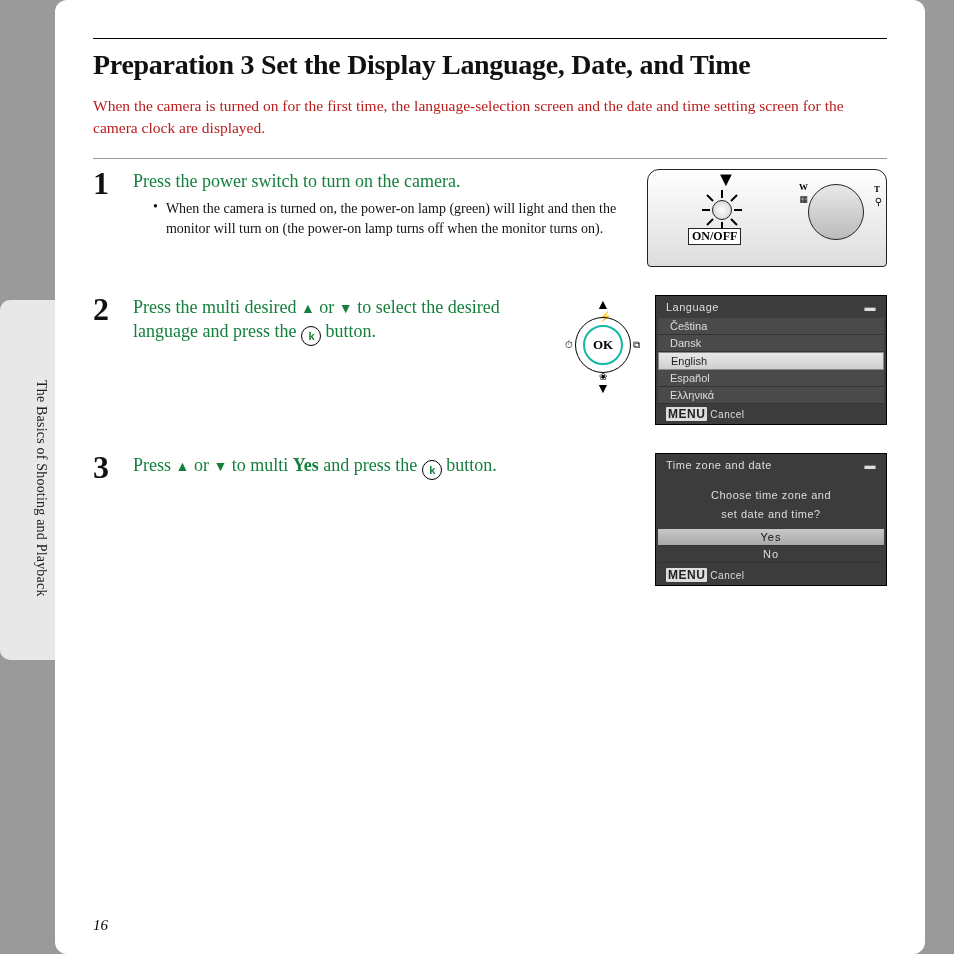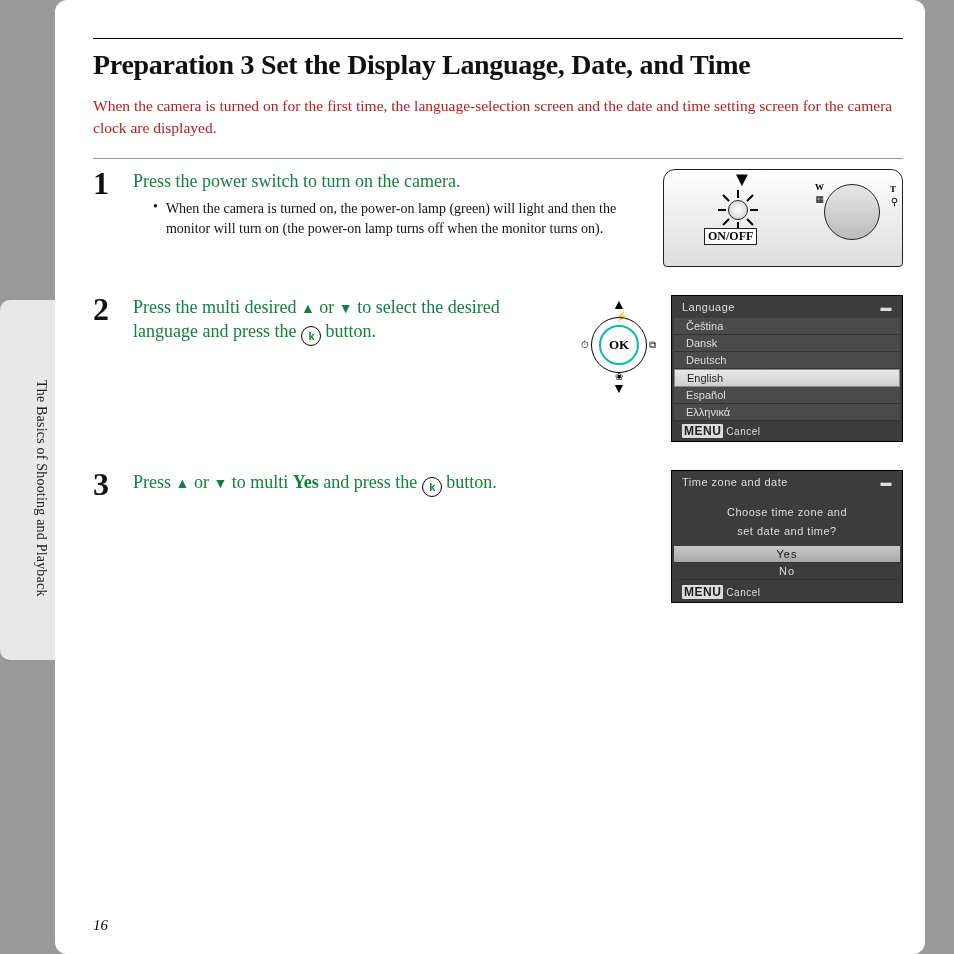--- a/index.html
+++ b/index.html
@@ -12,21 +12,21 @@
     overflow: hidden;
   }
   .page {
     position: absolute;
     left: 55px;
     top: 0;
     width: 870px;
     height: 954px;
     background: #fff;
     border-radius: 12px;
-    padding: 38px 22px 20px 38px;
+    padding: 38px 38px 20px 38px;
   }
   .side-tab {
     position: absolute;
     left: 0;
     top: 300px;
     width: 60px;
     height: 360px;
     background: #e8e8e8;
     border-radius: 10px 0 0 10px;
   }
@@ -320,21 +320,20 @@
       <div class="ok-tri" style="left:33px;top:86px">▼</div>
     </div>
     <div class="lcd">
       <div class="lcd-head">
         <span>Language</span>
         <span class="batt">▬</span>
       </div>
       <div class="lcd-list">
         <div class="lcd-row">Čeština</div>
         <div class="lcd-row">Dansk</div>
-        <div class="lcd-row">Deutsch</div>
         <div class="lcd-row sel">English</div>
         <div class="lcd-row">Español</div>
         <div class="lcd-row">Ελληνικά</div>
       </div>
       <div class="lcd-footer">
         <span class="menu-tag">MENU</span><span>Cancel</span>
       </div>
     </div>
   </div>
 

